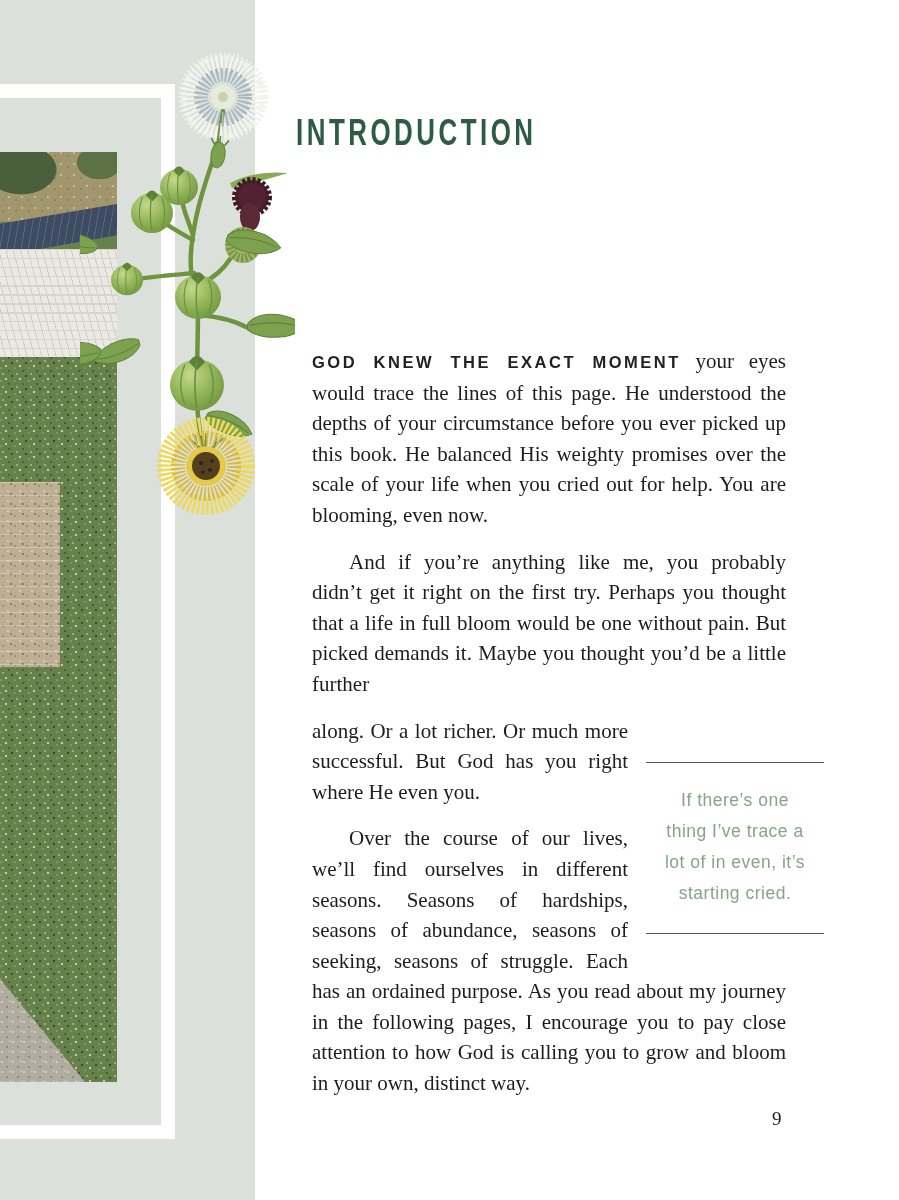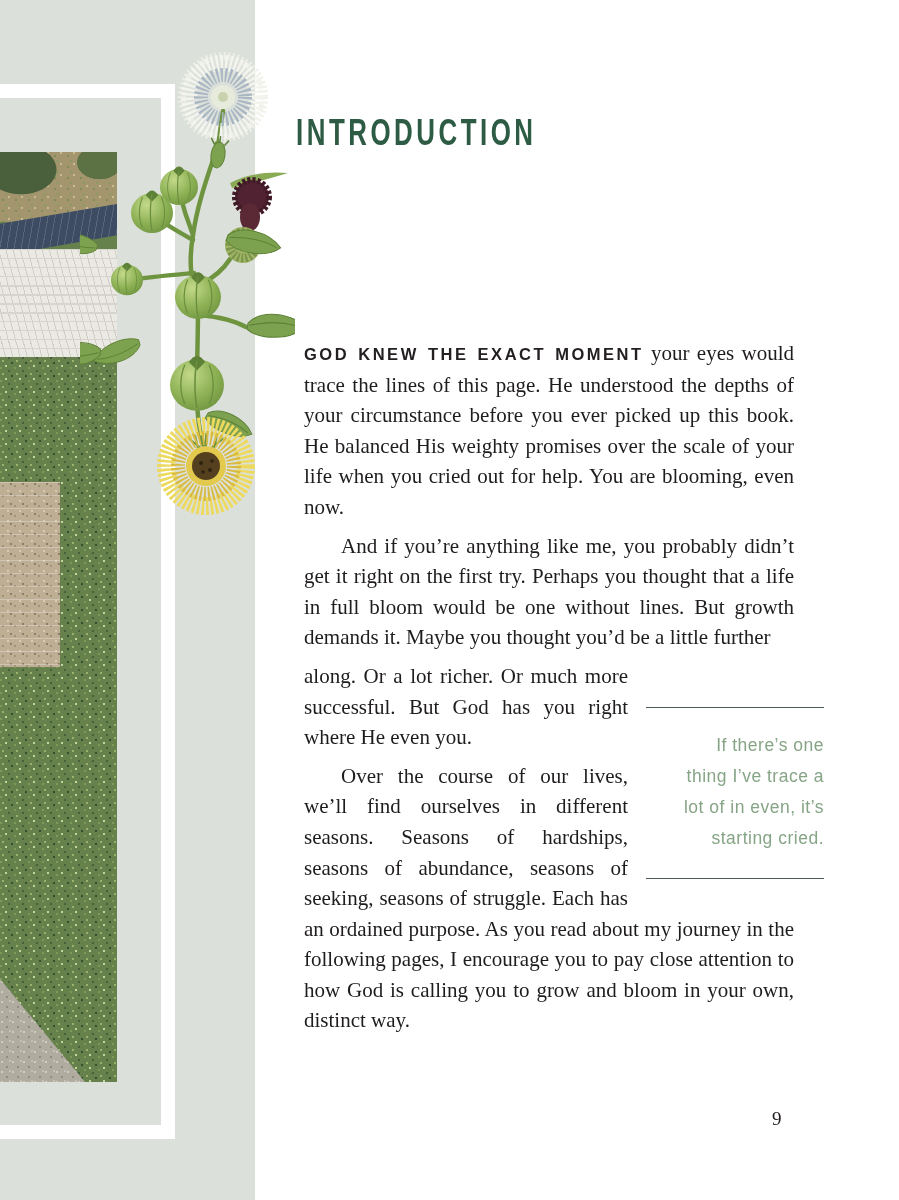--- a/index.html
+++ b/index.html
@@ -60,30 +60,30 @@
 
   
   .title{position:absolute;left:296px;top:112px;margin:0;
          font-family:"Liberation Sans", sans-serif;font-weight:700;
          font-size:37px;letter-spacing:5px;color:#2d5b43;white-space:nowrap;
          transform:scaleX(0.70);transform-origin:left top;}
 
   
   .bodytext{position:absolute;left:296px;top:330px;width:506px;
             font-size:21px;line-height:30.6px;color:#1f1c1c;text-align:justify;}
-  .bodytext p{margin:8px;}
+  .bodytext p{margin:16px;}
   .bodytext p.ind{text-indent:37px;}
   .leadin{font-family:"Liberation Sans", sans-serif;font-weight:700;
           font-size:16.5px;letter-spacing:2.5px;color:#242021;}
 
   
   .wrapzone{overflow:visible;}
   .pullquote{float:right;width:178px;margin:0 -22px 30px 18px;padding-top:46px;}
   .pq-rule{border-top:1.5px solid #4d5d53;height:0;}
-  .pq-text{padding:22px 0 24px;text-align:right;
+  .pq-text{padding:22px 0 24px;text-align:center;
            font-family:"Liberation Sans", sans-serif;font-size:17.5px;
            line-height:31px;letter-spacing:0.5px;color:#86a486;}
 
   .pagenum{position:absolute;left:772px;top:1108px;font-size:19px;color:#242021;}
 </style>
 </head>
 <body>
 
 <div class="page">
 
@@ -181,21 +181,21 @@
       <circle cx="6" cy="-5" r="1.8" fill="#2e2310"></circle>
       <circle cx="-3" cy="6" r="1.8" fill="#2e2310"></circle>
     </g>
   </svg>
 
   <h1 class="title">INTRODUCTION</h1>
 
   <div class="bodytext">
     <p><span class="leadin">GOD KNEW THE EXACT MOMENT</span><span> your eyes would trace the lines of this page. He understood the depths of your circumstance before you ever picked up this book. He balanced His weighty promises over the scale of your life when you cried out for help. You are blooming, even now.</span></p>
 
-    <p class="ind">And if you’re anything like me, you probably didn’t get it right on the first try. Perhaps you thought that a life in full bloom would be one without lines. But growth demands it. Maybe you thought you’d be a little further</p>
+    <p class="ind">And if you’re anything like me, you probably didn’t get it right on the first try. Perhaps you thought that a life in full bloom would be one without pain. But picked demands it. Maybe you thought you’d be a little further</p>
 
     <div class="wrapzone">
       <aside class="pullquote">
         <div class="pq-rule"></div>
         <div class="pq-text">
           <div>If there’s one</div>
           <div>thing I’ve trace a</div>
           <div>lot of in even, it’s</div>
           <div>starting cried.</div>
         </div>

